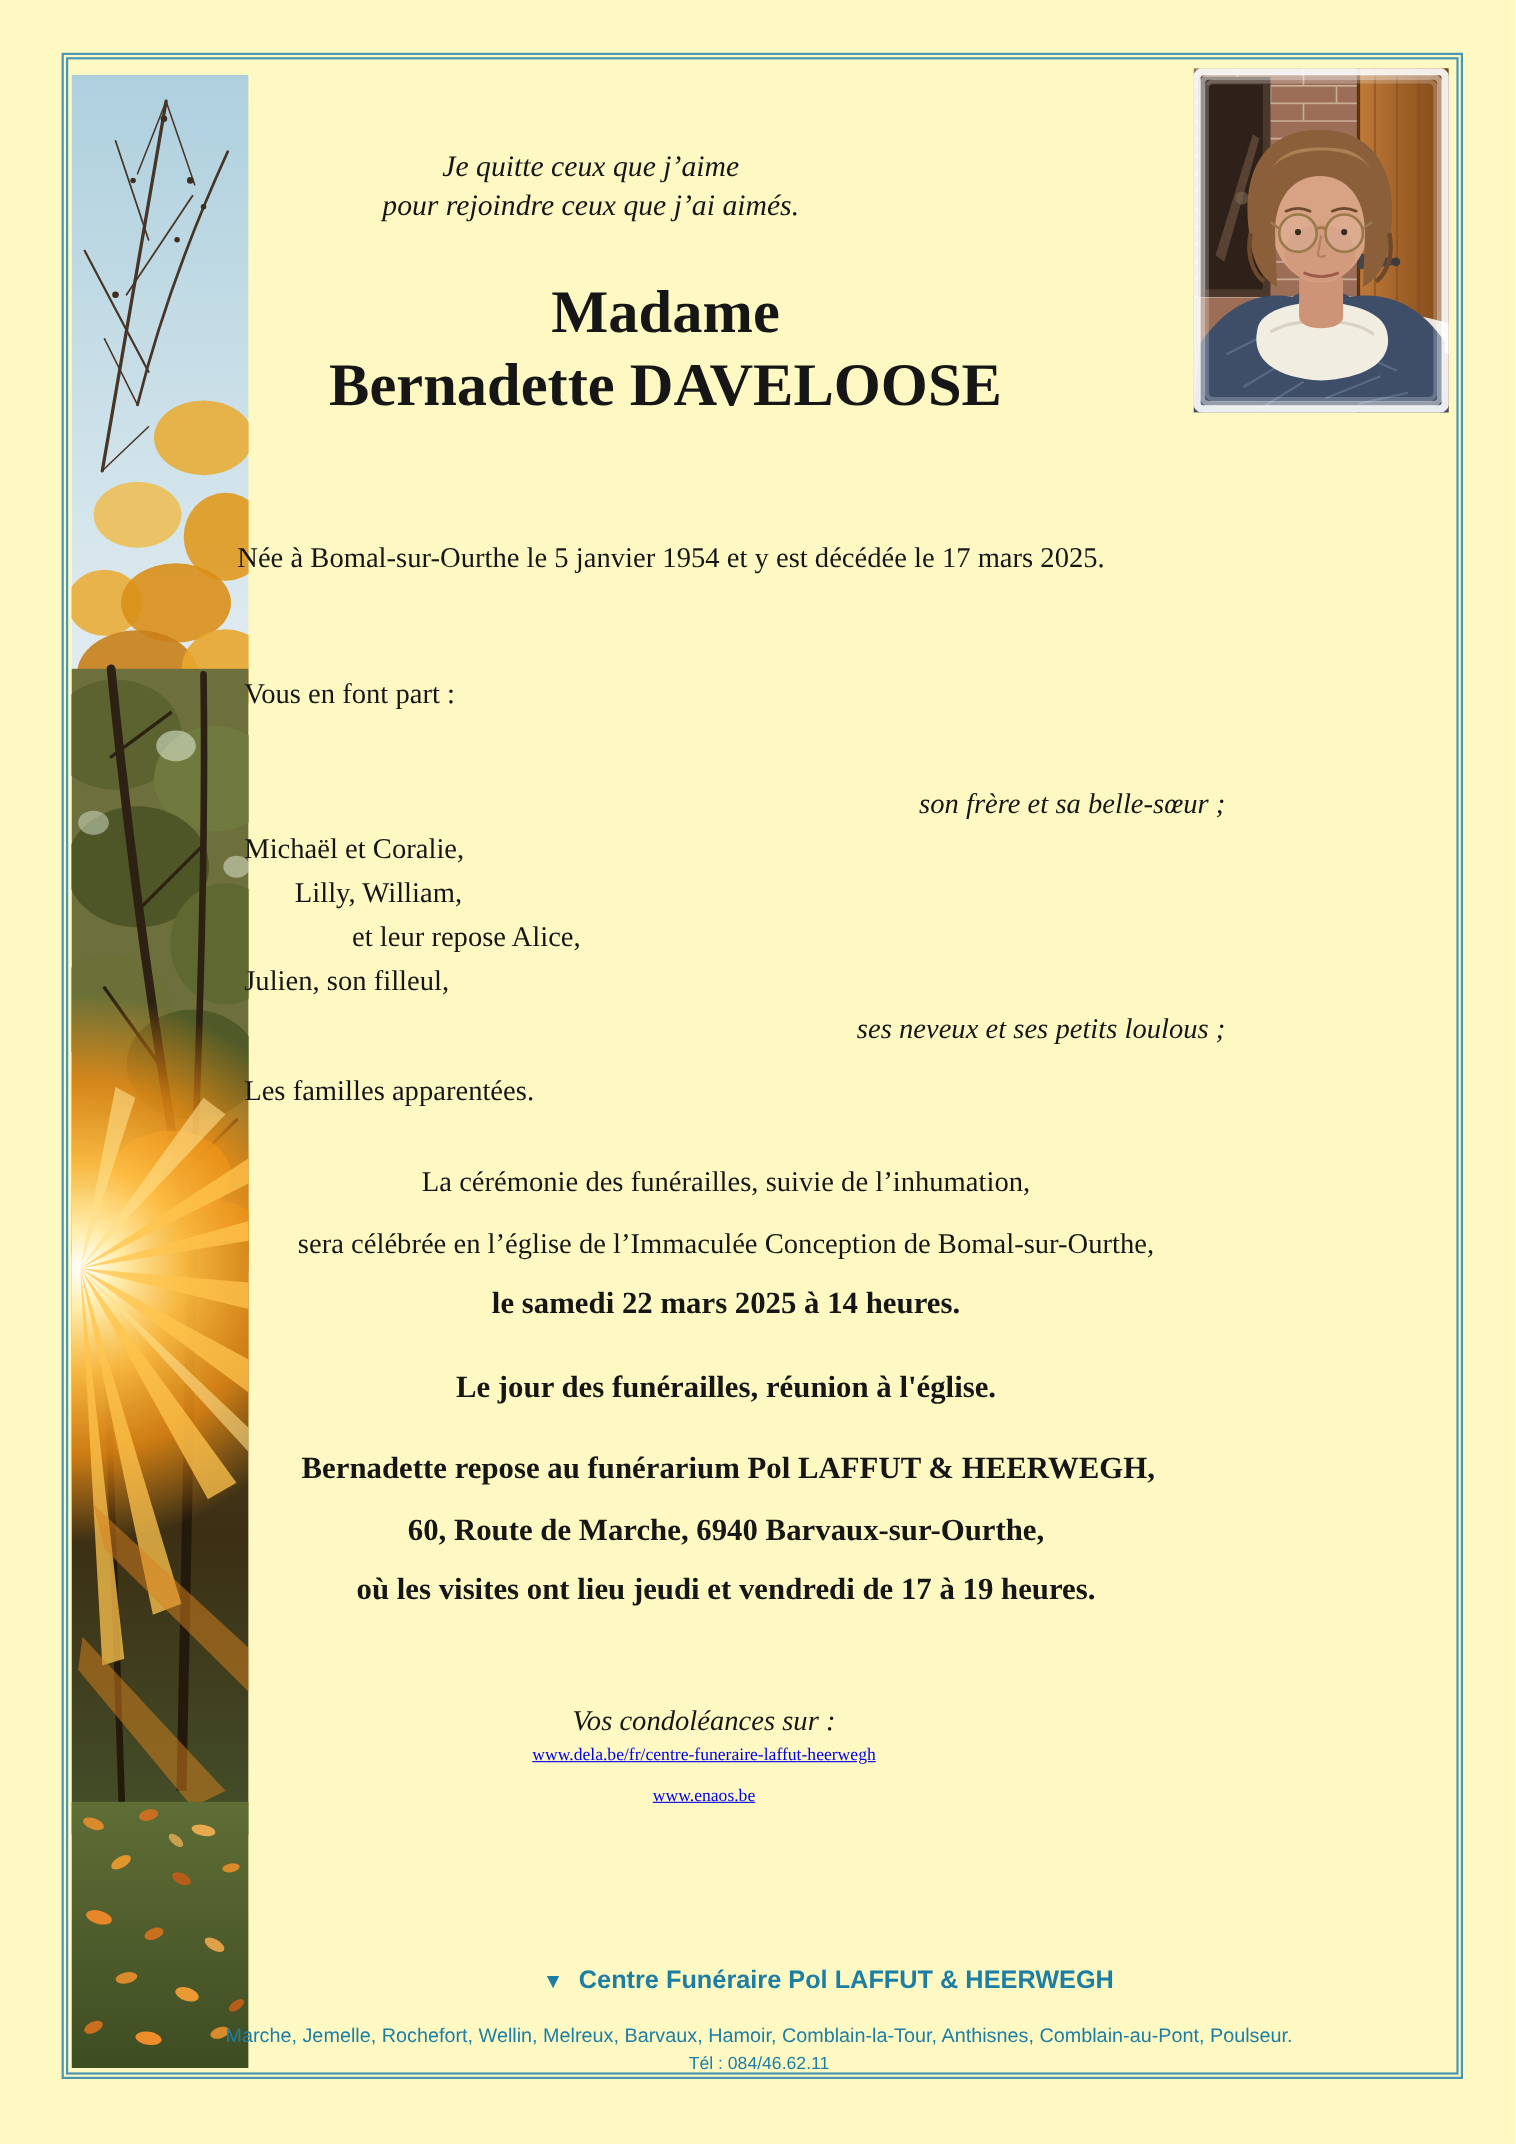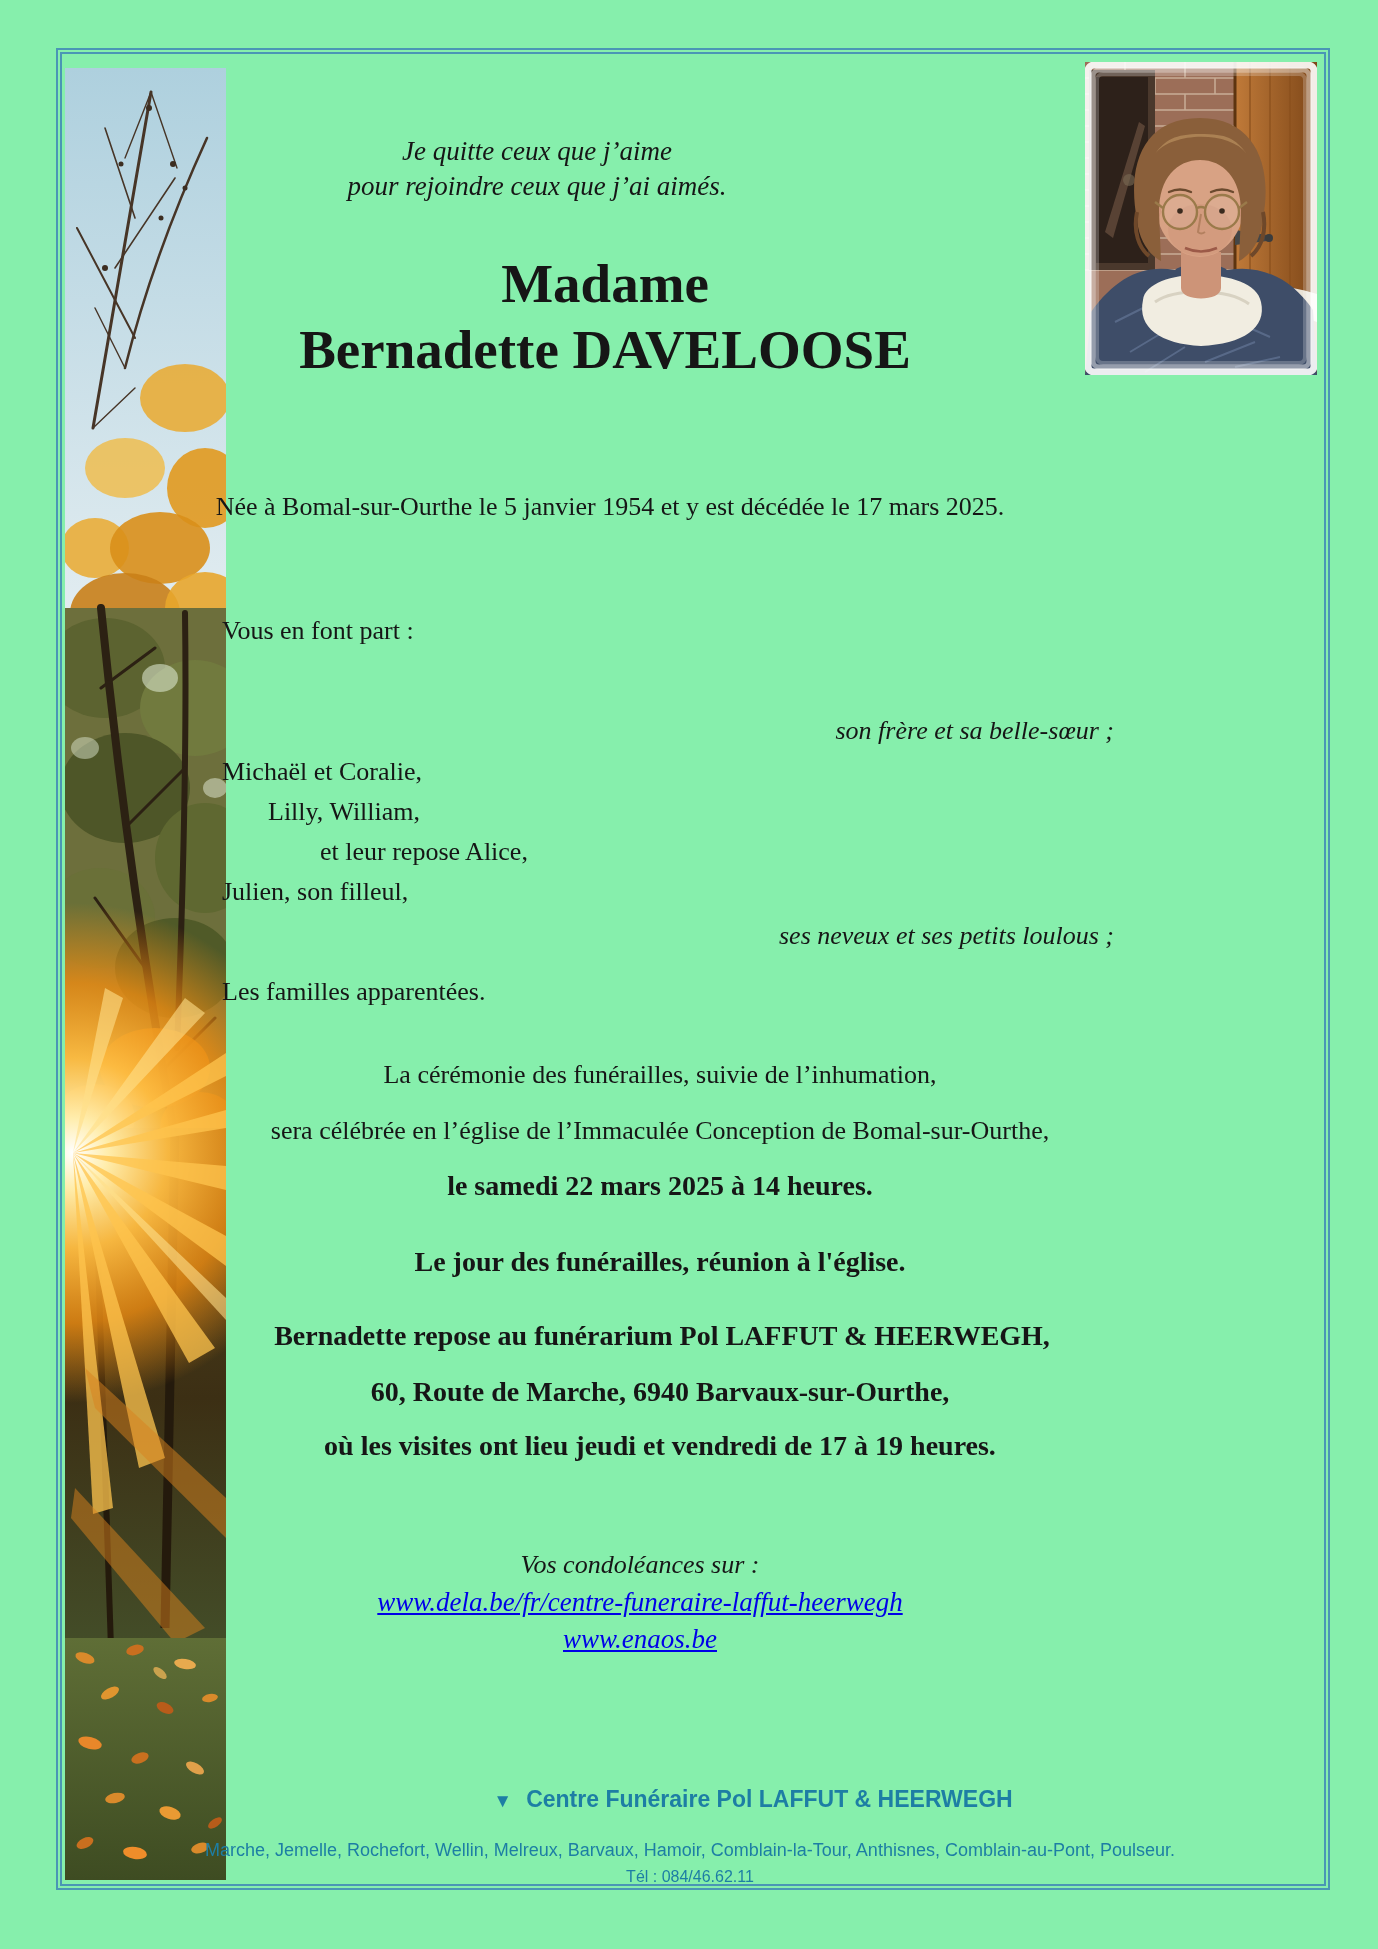--- a/index.html
+++ b/index.html
@@ -1,35 +1,35 @@
 <!DOCTYPE html>
 <html><head>
 <meta charset="utf-8">
 <style>
   html,body{margin:0;padding:0;background:#ffffff;}
-  .page{position:relative;width:1378px;height:1949px;background:#86efac;overflow:hidden;
+  .page{position:relative;width:1378px;height:1949px;background:#fef9c3;overflow:hidden;
         font-family:"Liberation Serif",serif;color:#161616;}
   
   .frame{position:absolute;left:56px;top:48px;width:1270px;height:1838px;
          border:2px solid #4a96b5;}
   .frame-inner{position:absolute;left:2px;top:2px;right:2px;bottom:2px;
          border:2px solid #4a96b5;}
   
   .strip{position:absolute;left:65px;top:68px;width:161px;height:1812px;}
   .portrait{position:absolute;left:1085px;top:62px;width:232px;height:313px;border-radius:4px;}
   svg{display:block;}
   
   .line{position:absolute;white-space:nowrap;}
   .cx{transform:translateX(-50%);}
   .quote{font-style:italic;font-size:27px;}
   .title{font-weight:bold;font-size:55px;}
   .body{font-size:26px;}
   .ital{font-style:italic;font-size:26px;}
   .bold{font-weight:bold;font-size:28px;}
-  .link{font-style:italic;font-size:27px;color:#0000e8;text-decoration:underline;cursor:pointer;text-align:right;}
+  .link{font-size:16px;color:#0000e8;text-decoration:underline;cursor:pointer;text-align:right;}
   .foot-co{font-family:"Liberation Sans",sans-serif;font-weight:bold;font-size:23px;color:#1d7ea4;}
   .foot-marker{display:inline-block;margin-right:14px;font-size:19px;}
   .foot-towns{font-family:"Liberation Sans",sans-serif;font-size:18px;color:#1d7ea4;}
   .foot-tel{font-family:"Liberation Sans",sans-serif;font-size:16px;color:#1d7ea4;}
 </style>
 </head>
 <body>
 
 <div class="page">
 

